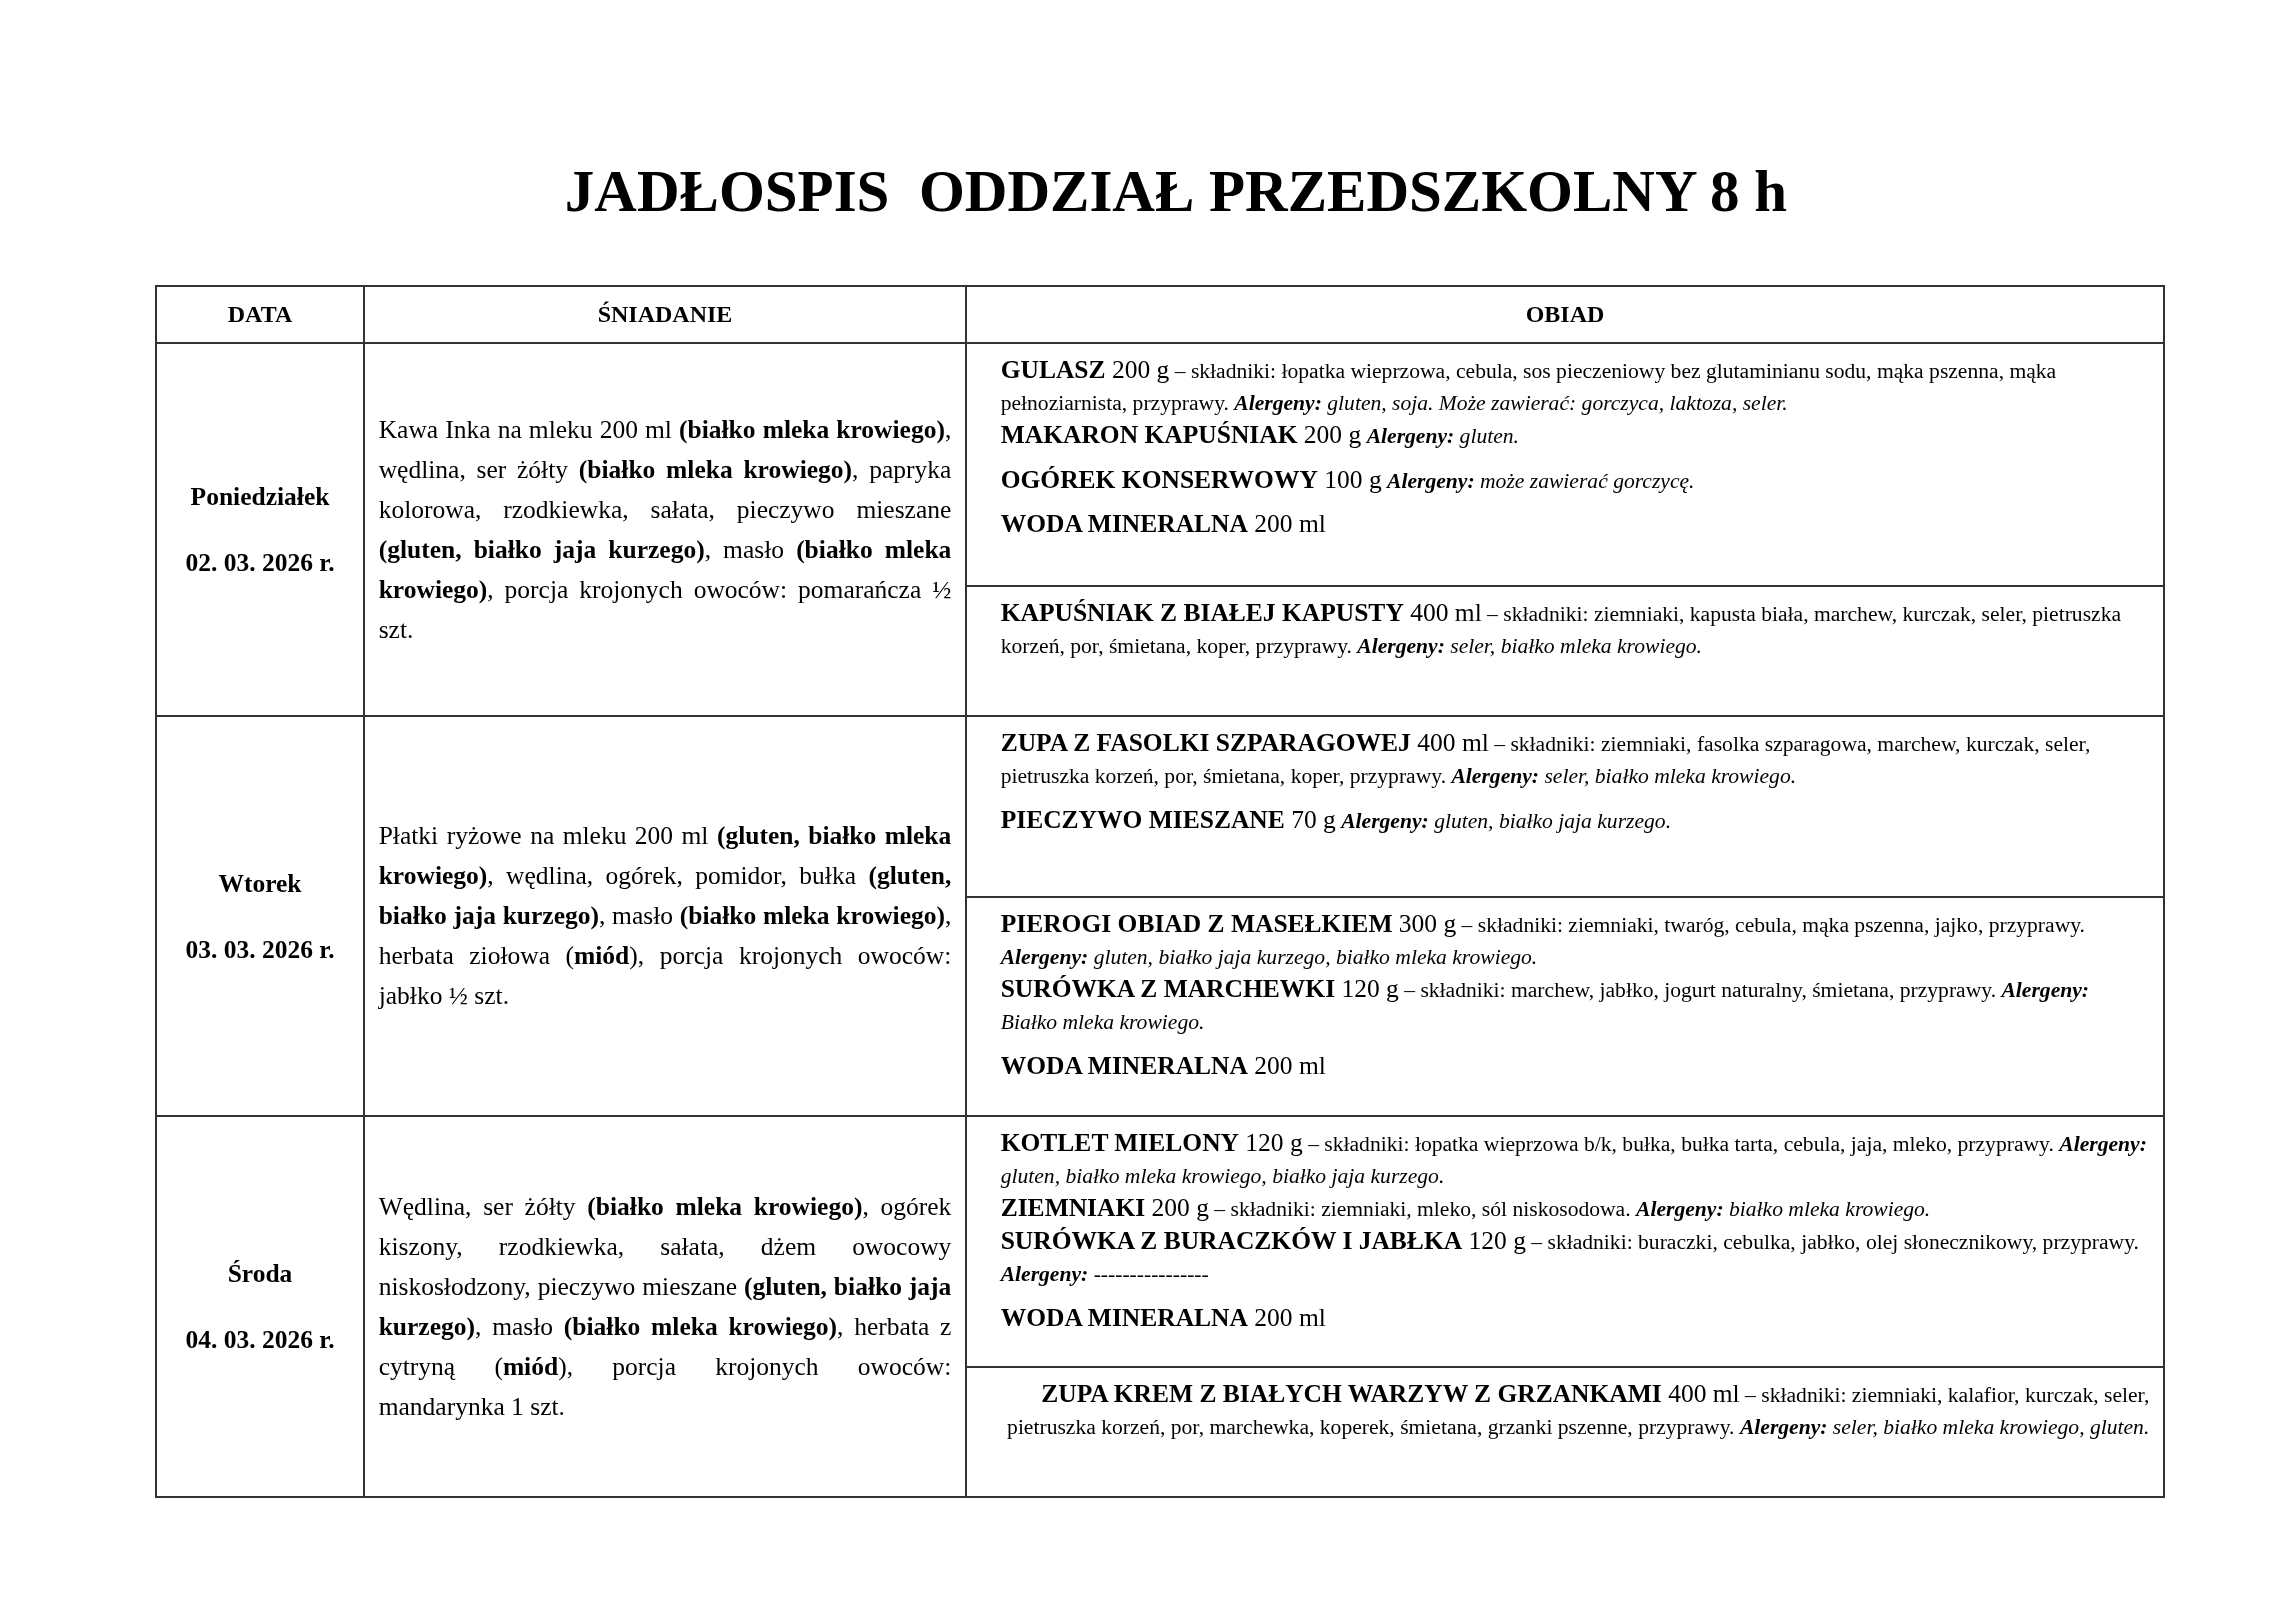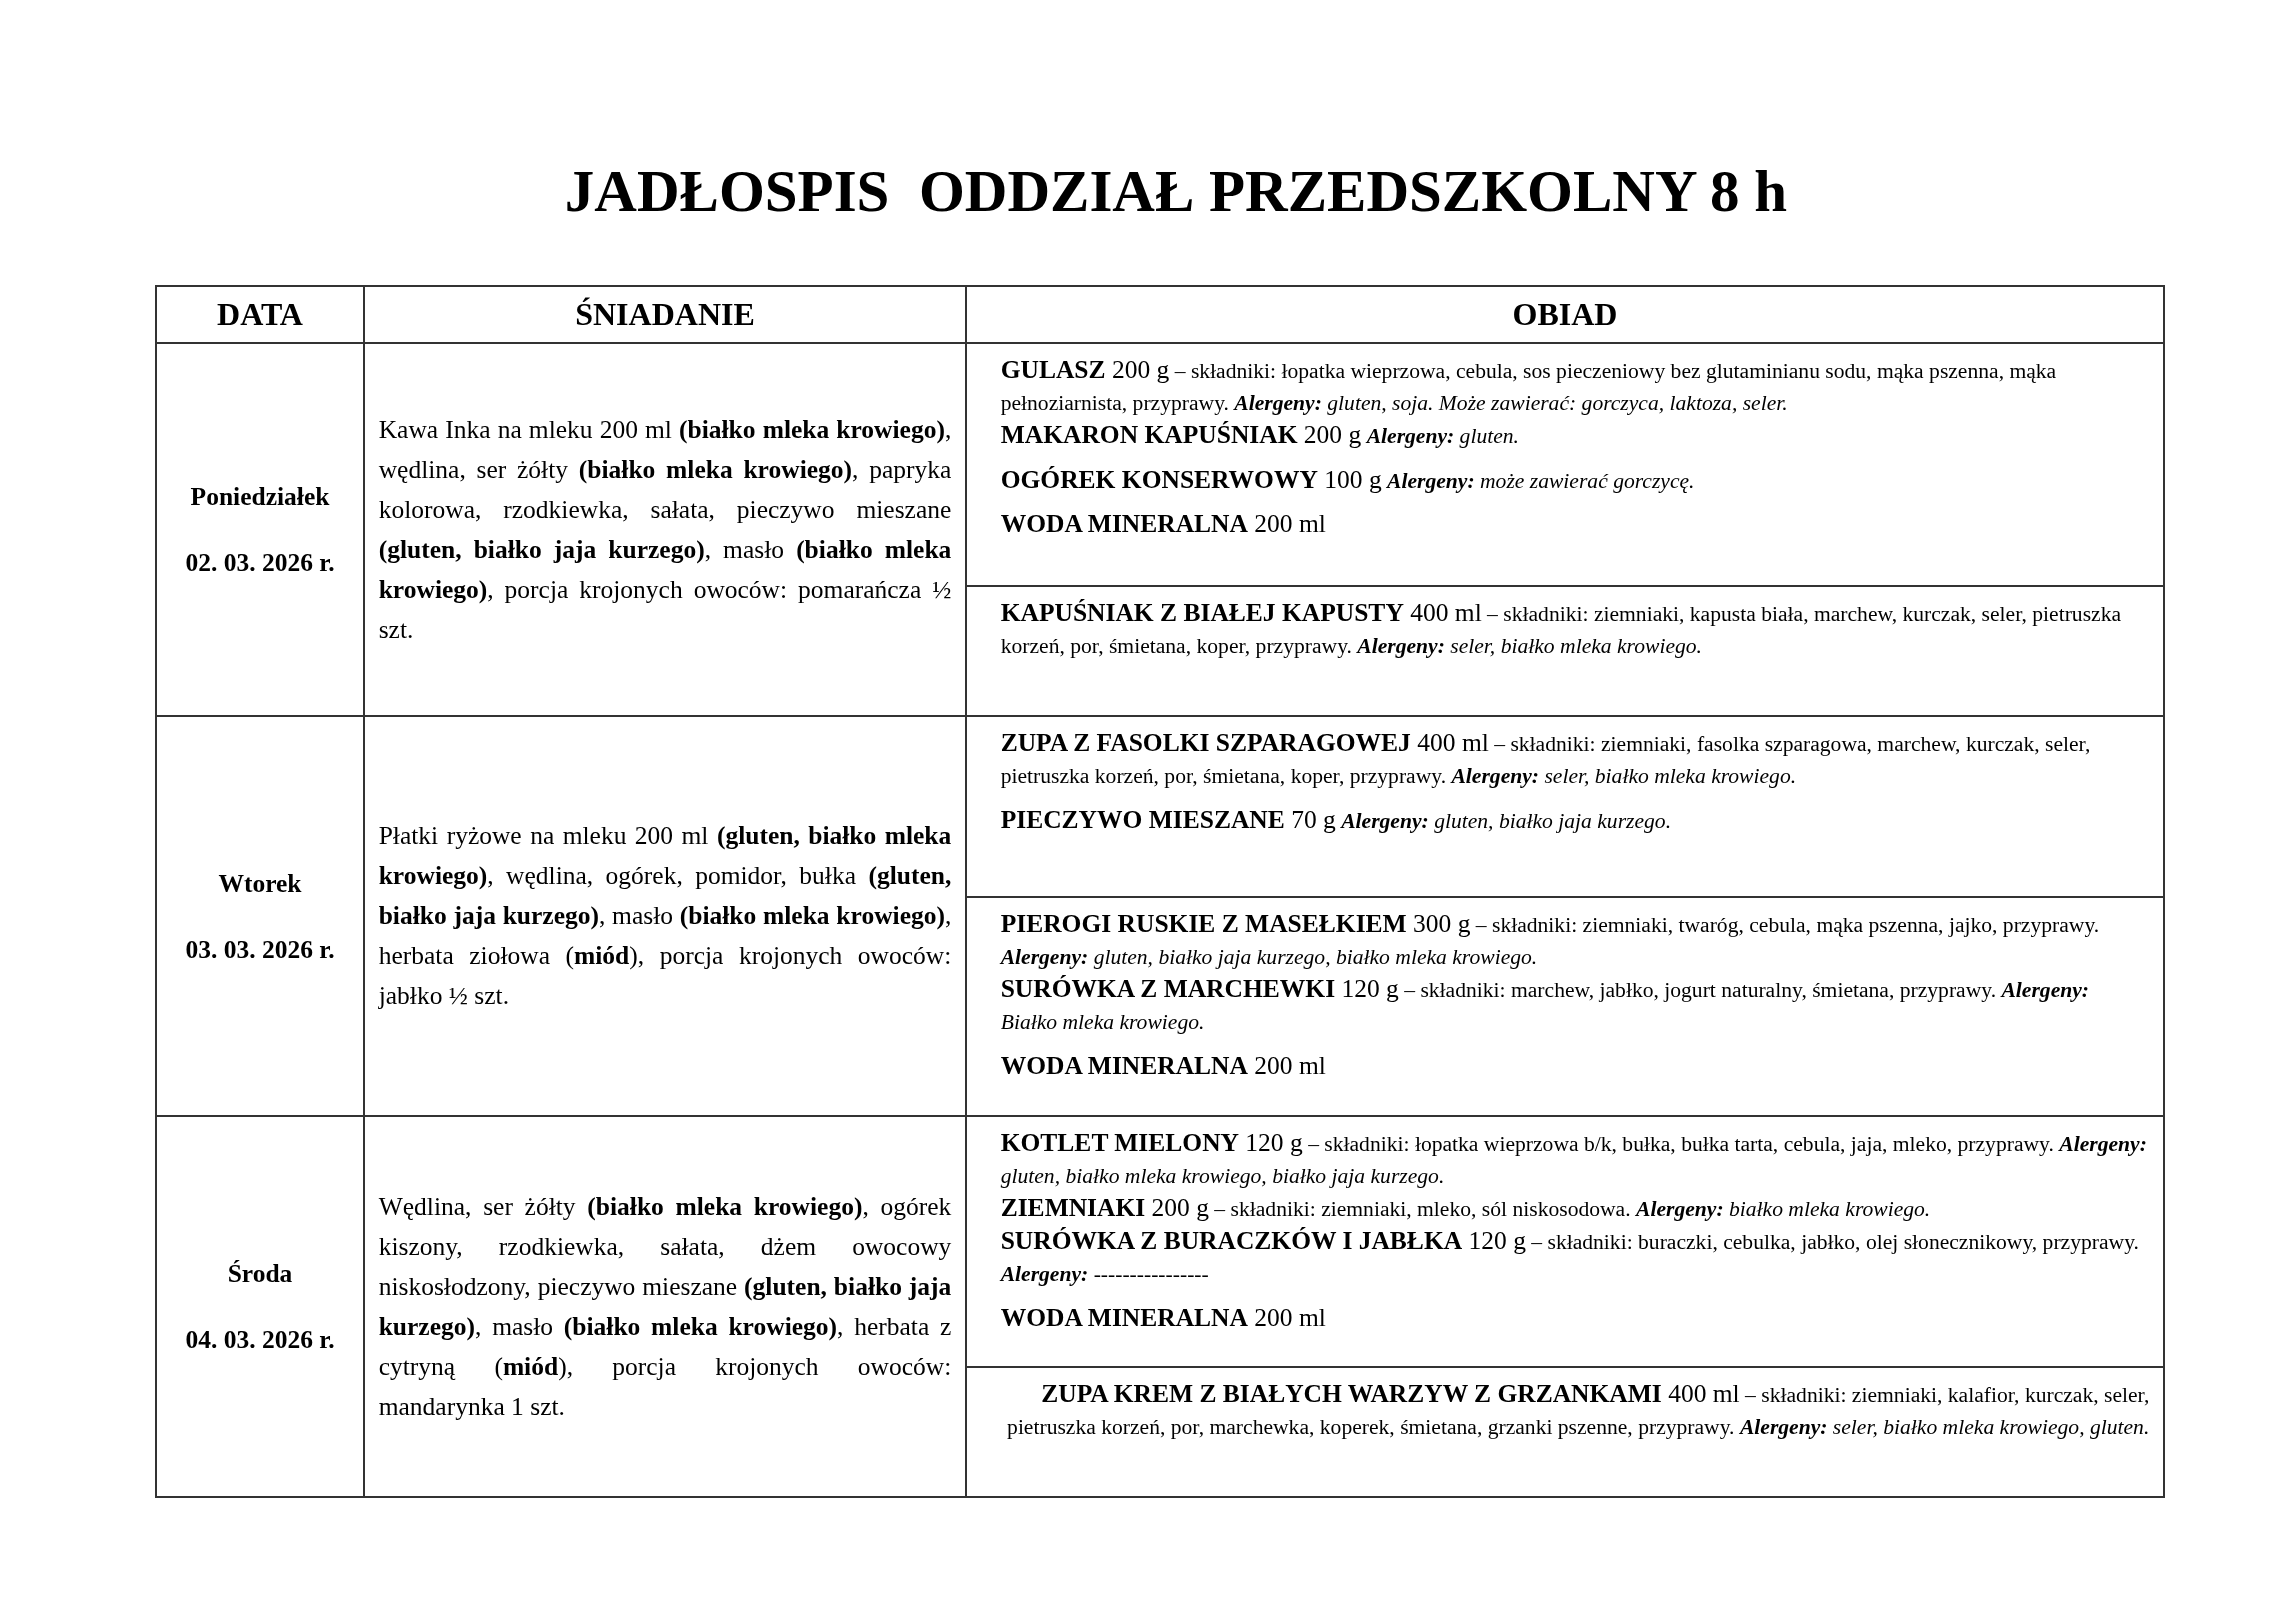--- a/index.html
+++ b/index.html
@@ -15,21 +15,21 @@
   table.menu {
     position: absolute; left: 155px; top: 285px; width: 2007px;
     border-collapse: collapse; table-layout: fixed;
   }
   table.menu td, table.menu th {
     border: 2px solid #333; padding: 0; vertical-align: middle;
   }
   col.c-date { width: 208px; }
   col.c-bf { width: 602px; }
   col.c-ob { width: 1198px; }
-  th { height: 55px; font-size: 32px; font-weight: bold; text-align: center; }
+  th { height: 55px; font-size: 24px; font-weight: bold; text-align: center; }
   .date-cell { text-align: center; font-weight: bold; font-size: 25.5px; line-height: 33px; }
   .date-cell .day { display: block; margin-bottom: 33px; }
   .bf-cell {
     font-size: 25.5px; line-height: 40px; text-align: justify; text-align-last: left;
     padding: 0 13.7px 0 13.7px !important;
   }
   .ob-cell { padding: 0 !important; vertical-align: top !important; }
   .sub { padding: 9.8px 13.7px 9.8px 13.7px; font-size: 21.6px; line-height: 32px; box-sizing: border-box; }
   .sub + .sub { border-top: 2px solid #333; }
   .dish { font-size: 25.5px; font-weight: bold; }
@@ -79,21 +79,21 @@
       <tr style="height: 399px;">
         <td class="date-cell"><span class="day">Wtorek</span><span>03. 03. 2026 r.</span></td>
         <td class="bf-cell"><span>Płatki ryżowe na  mleku 200 ml </span><b class="bf">(gluten, białko mleka krowiego)</b><span>, wędlina, ogórek, pomidor, bułka </span><b class="bf">(gluten, białko jaja kurzego)</b><span>, masło </span><b class="bf">(białko mleka krowiego)</b><span>, herbata ziołowa (</span><b class="bf">miód</b><span>), porcja krojonych owoców: jabłko ½ szt.</span></td>
         <td class="ob-cell">
           <div class="sub" style="height: 179px;">
             <span class="line"><span class="dish">ZUPA Z FASOLKI SZPARAGOWEJ</span><span class="qty"> 400 ml</span><span> – składniki: ziemniaki, fasolka szparagowa, marchew, kurczak, seler, pietruszka korzeń, por, śmietana, koper, przyprawy. </span><span class="al-label">Alergeny:</span><span class="al-val"> seler, białko mleka krowiego.</span></span>
             <span class="gap"></span>
             <span class="line"><span class="dish">PIECZYWO MIESZANE</span><span class="qty"> 70 g</span><span>   </span><span class="al-label">Alergeny:</span><span class="al-val"> gluten, białko jaja kurzego.</span></span>
           </div>
           <div class="sub" style="height: 219px;">
-            <span class="line"><span class="dish">PIEROGI RUSKIE Z MASEŁKIEM</span><span class="qty"> 300 g</span><span> – składniki: ziemniaki, twaróg, cebula, mąka pszenna, jajko, przyprawy. </span><span class="al-label">Alergeny:</span><span class="al-val"> gluten, białko jaja kurzego, białko mleka krowiego.</span></span>
+            <span class="line"><span class="dish">PIEROGI OBIAD Z MASEŁKIEM</span><span class="qty"> 300 g</span><span> – składniki: ziemniaki, twaróg, cebula, mąka pszenna, jajko, przyprawy. </span><span class="al-label">Alergeny:</span><span class="al-val"> gluten, białko jaja kurzego, białko mleka krowiego.</span></span>
             <span class="line"><span class="dish">SURÓWKA Z MARCHEWKI</span><span class="qty"> 120 g</span><span> – składniki: marchew, jabłko, jogurt naturalny, śmietana, przyprawy. </span><span class="al-label">Alergeny:</span><span class="al-val"> Białko mleka krowiego.</span></span>
             <span class="gap"></span>
             <span class="line"><span class="dish">WODA MINERALNA</span><span class="qty"> 200 ml</span></span>
           </div>
         </td>
       </tr>
       <tr style="height: 379px;">
         <td class="date-cell"><span class="day">Środa</span><span>04. 03. 2026 r.</span></td>
         <td class="bf-cell"><span>Wędlina, ser żółty </span><b class="bf">(białko mleka krowiego)</b><span>, ogórek kiszony, rzodkiewka, sałata, dżem owocowy niskosłodzony, pieczywo mieszane </span><b class="bf">(gluten, białko jaja kurzego)</b><span>, masło </span><b class="bf">(białko mleka krowiego)</b><span>, herbata z cytryną (</span><b class="bf">miód</b><span>), porcja krojonych owoców: mandarynka 1 szt.</span></td>
         <td class="ob-cell">

